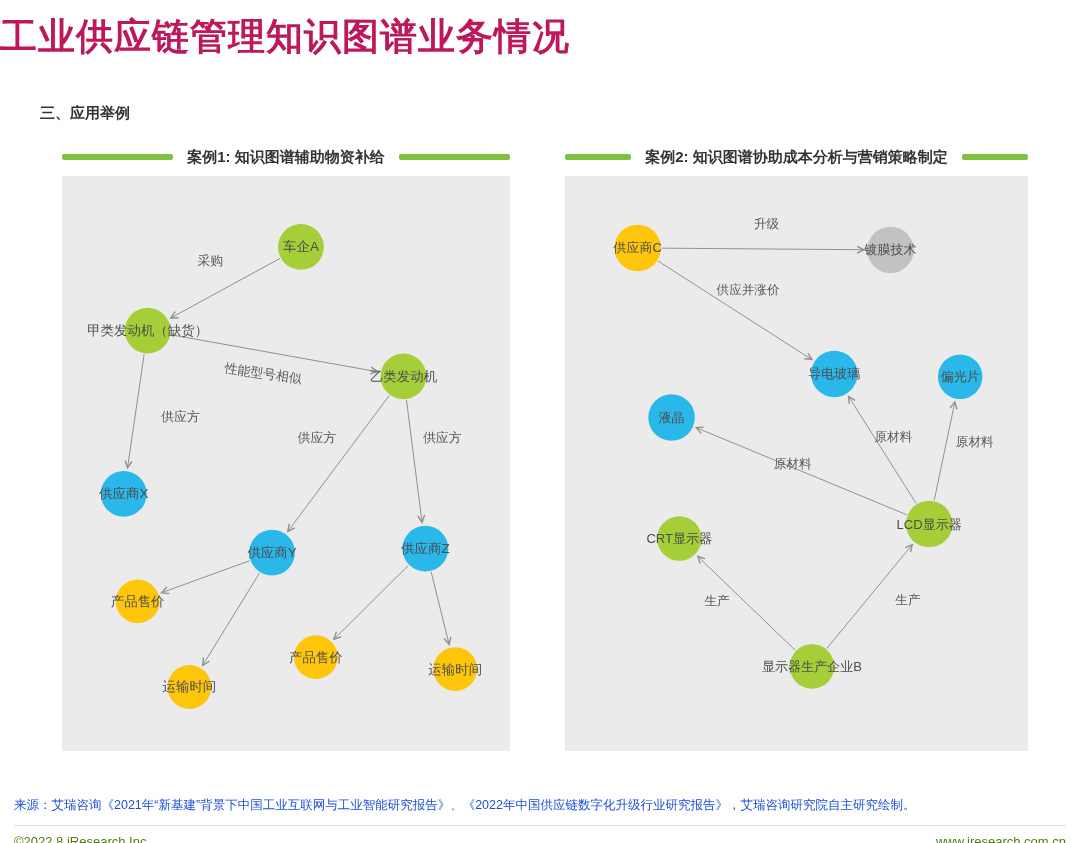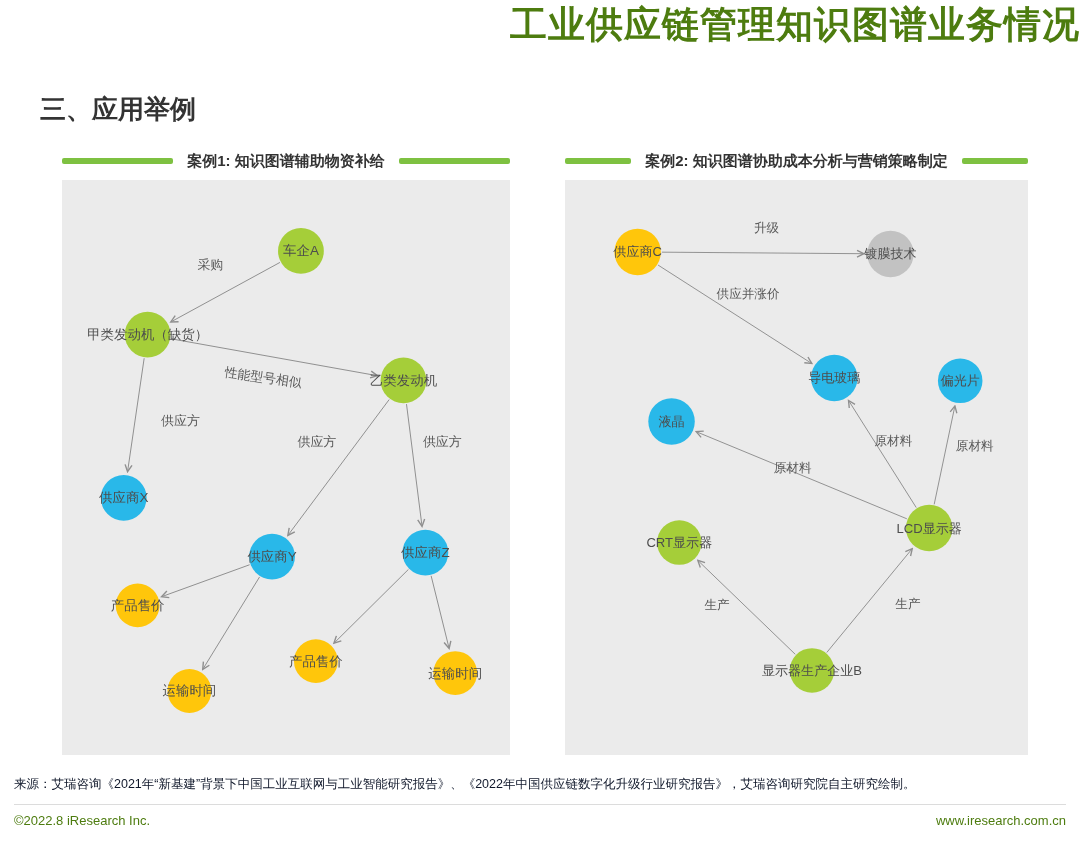--- a/index.html
+++ b/index.html
@@ -2,38 +2,38 @@
 <html><head>
 <meta charset="utf-8">
 <style>
   *{margin:0;padding:0;box-sizing:border-box}
   html,body{background:#ffffff}
   body{
     width:1080px;height:843px;position:relative;overflow:hidden;
     font-family:"Liberation Sans","DejaVu Sans",sans-serif;
   }
   .page-title{
-    text-align:right;
-    font-size:37px;font-weight:bold;color:#4d7c0f;letter-spacing:1px;
+    padding-top:12px;text-align:left;
+    font-size:37px;font-weight:bold;color:#be185d;letter-spacing:1px;
   }
   .section-heading{
     margin:42px 0 0 40px;
-    font-size:26px;font-weight:bold;color:#333333;
+    font-size:15px;font-weight:bold;color:#333333;
   }
   .cases{display:flex;margin:24px 0 0 62px;gap:55px}
   .case-col-1{width:448px}
   .case-col-2{width:463px}
   .case-header{display:flex;align-items:center;gap:14px;margin-bottom:9px;height:20px}
   .case-header .bar{flex:1;height:6px;background:#7ec141;border-radius:2px}
   .case-title{font-size:15px;font-weight:bold;color:#333333;white-space:nowrap}
   .panel{height:575px;background:#ebebeb}
   .panel svg{display:block;width:100%;height:100%}
   .graph-node-label{font-size:13.5px;fill:#4d4d4d}
   .graph-edge-label{font-size:13px;fill:#595959}
-  .source-note{margin:20px 14px 0 14px;font-size:12.5px;color:#0f172a;line-height:1.5}
+  .source-note{margin:45px 14px 0 14px;font-size:12.5px;color:#1d4ed8;line-height:1.5}
   .divider{margin:10px 14px 0 14px;border-top:1px solid #dcdcdc}
   .footer-row{
     display:flex;justify-content:space-between;
     margin:8px 14px 0 14px;font-size:13px;color:#4d7c0f;
   }
 </style>
 </head>
 <body>
 
 <h1 class="page-title">工业供应链管理知识图谱业务情况</h1>

